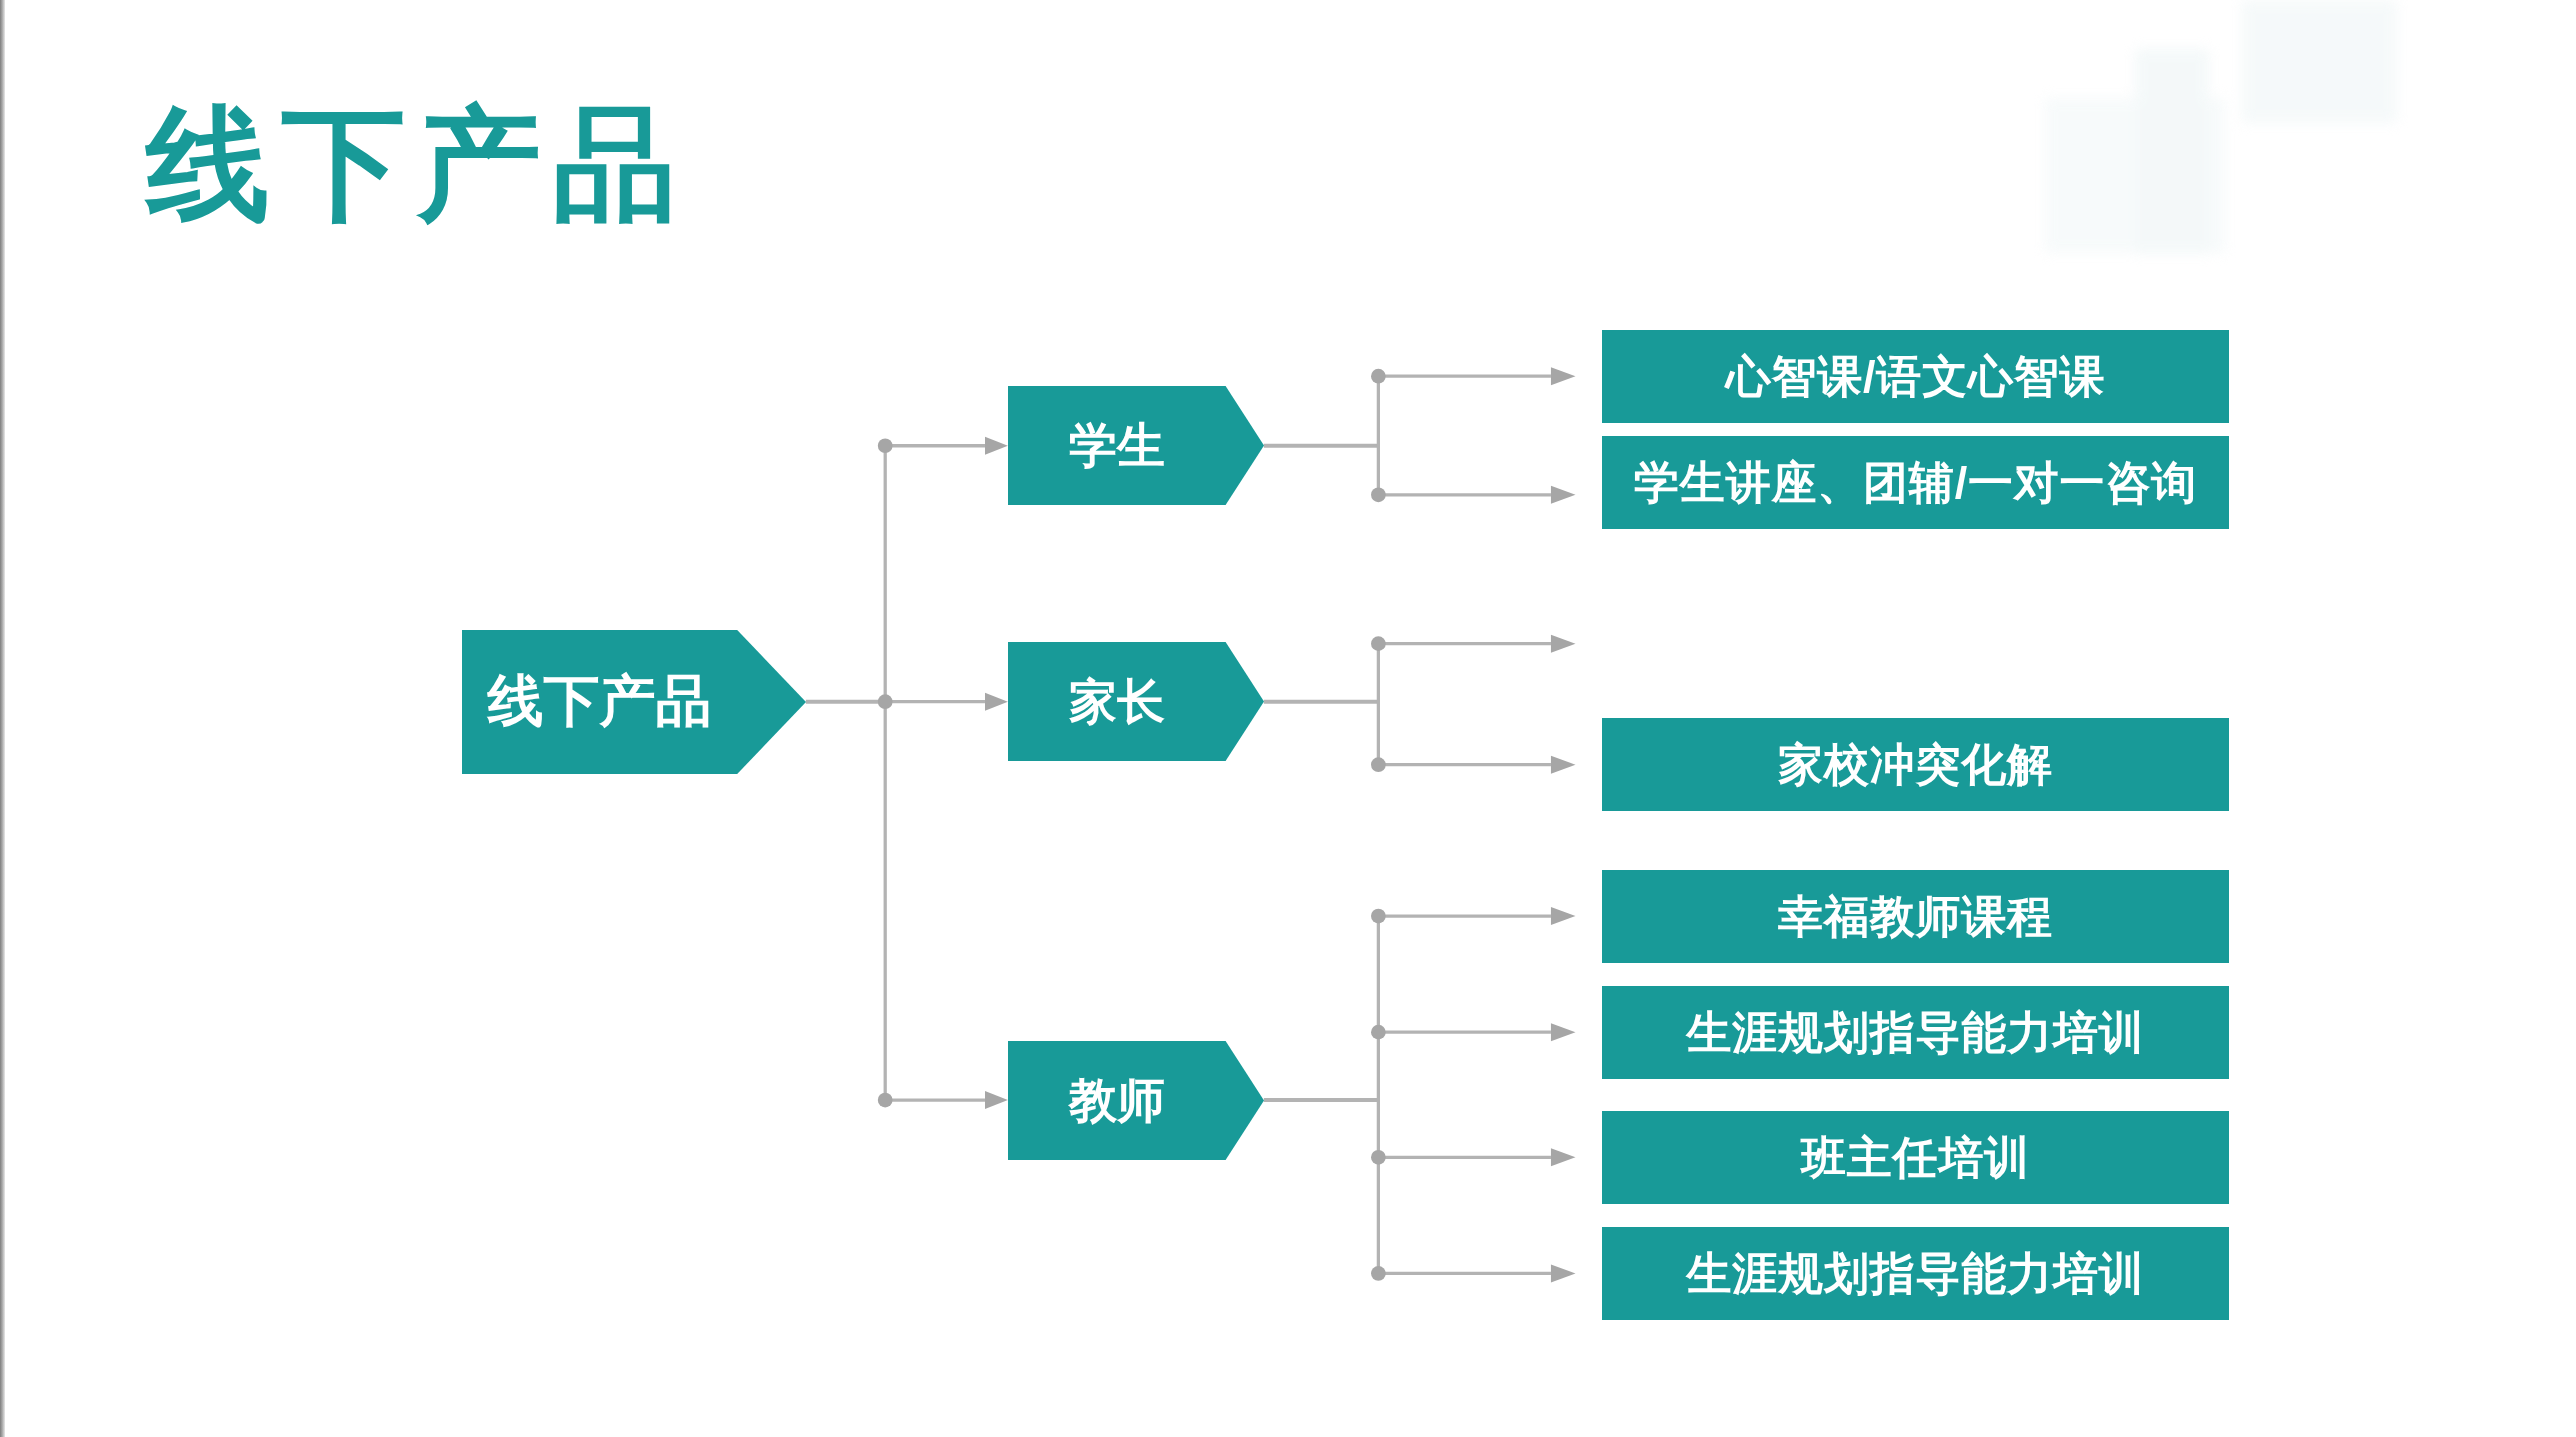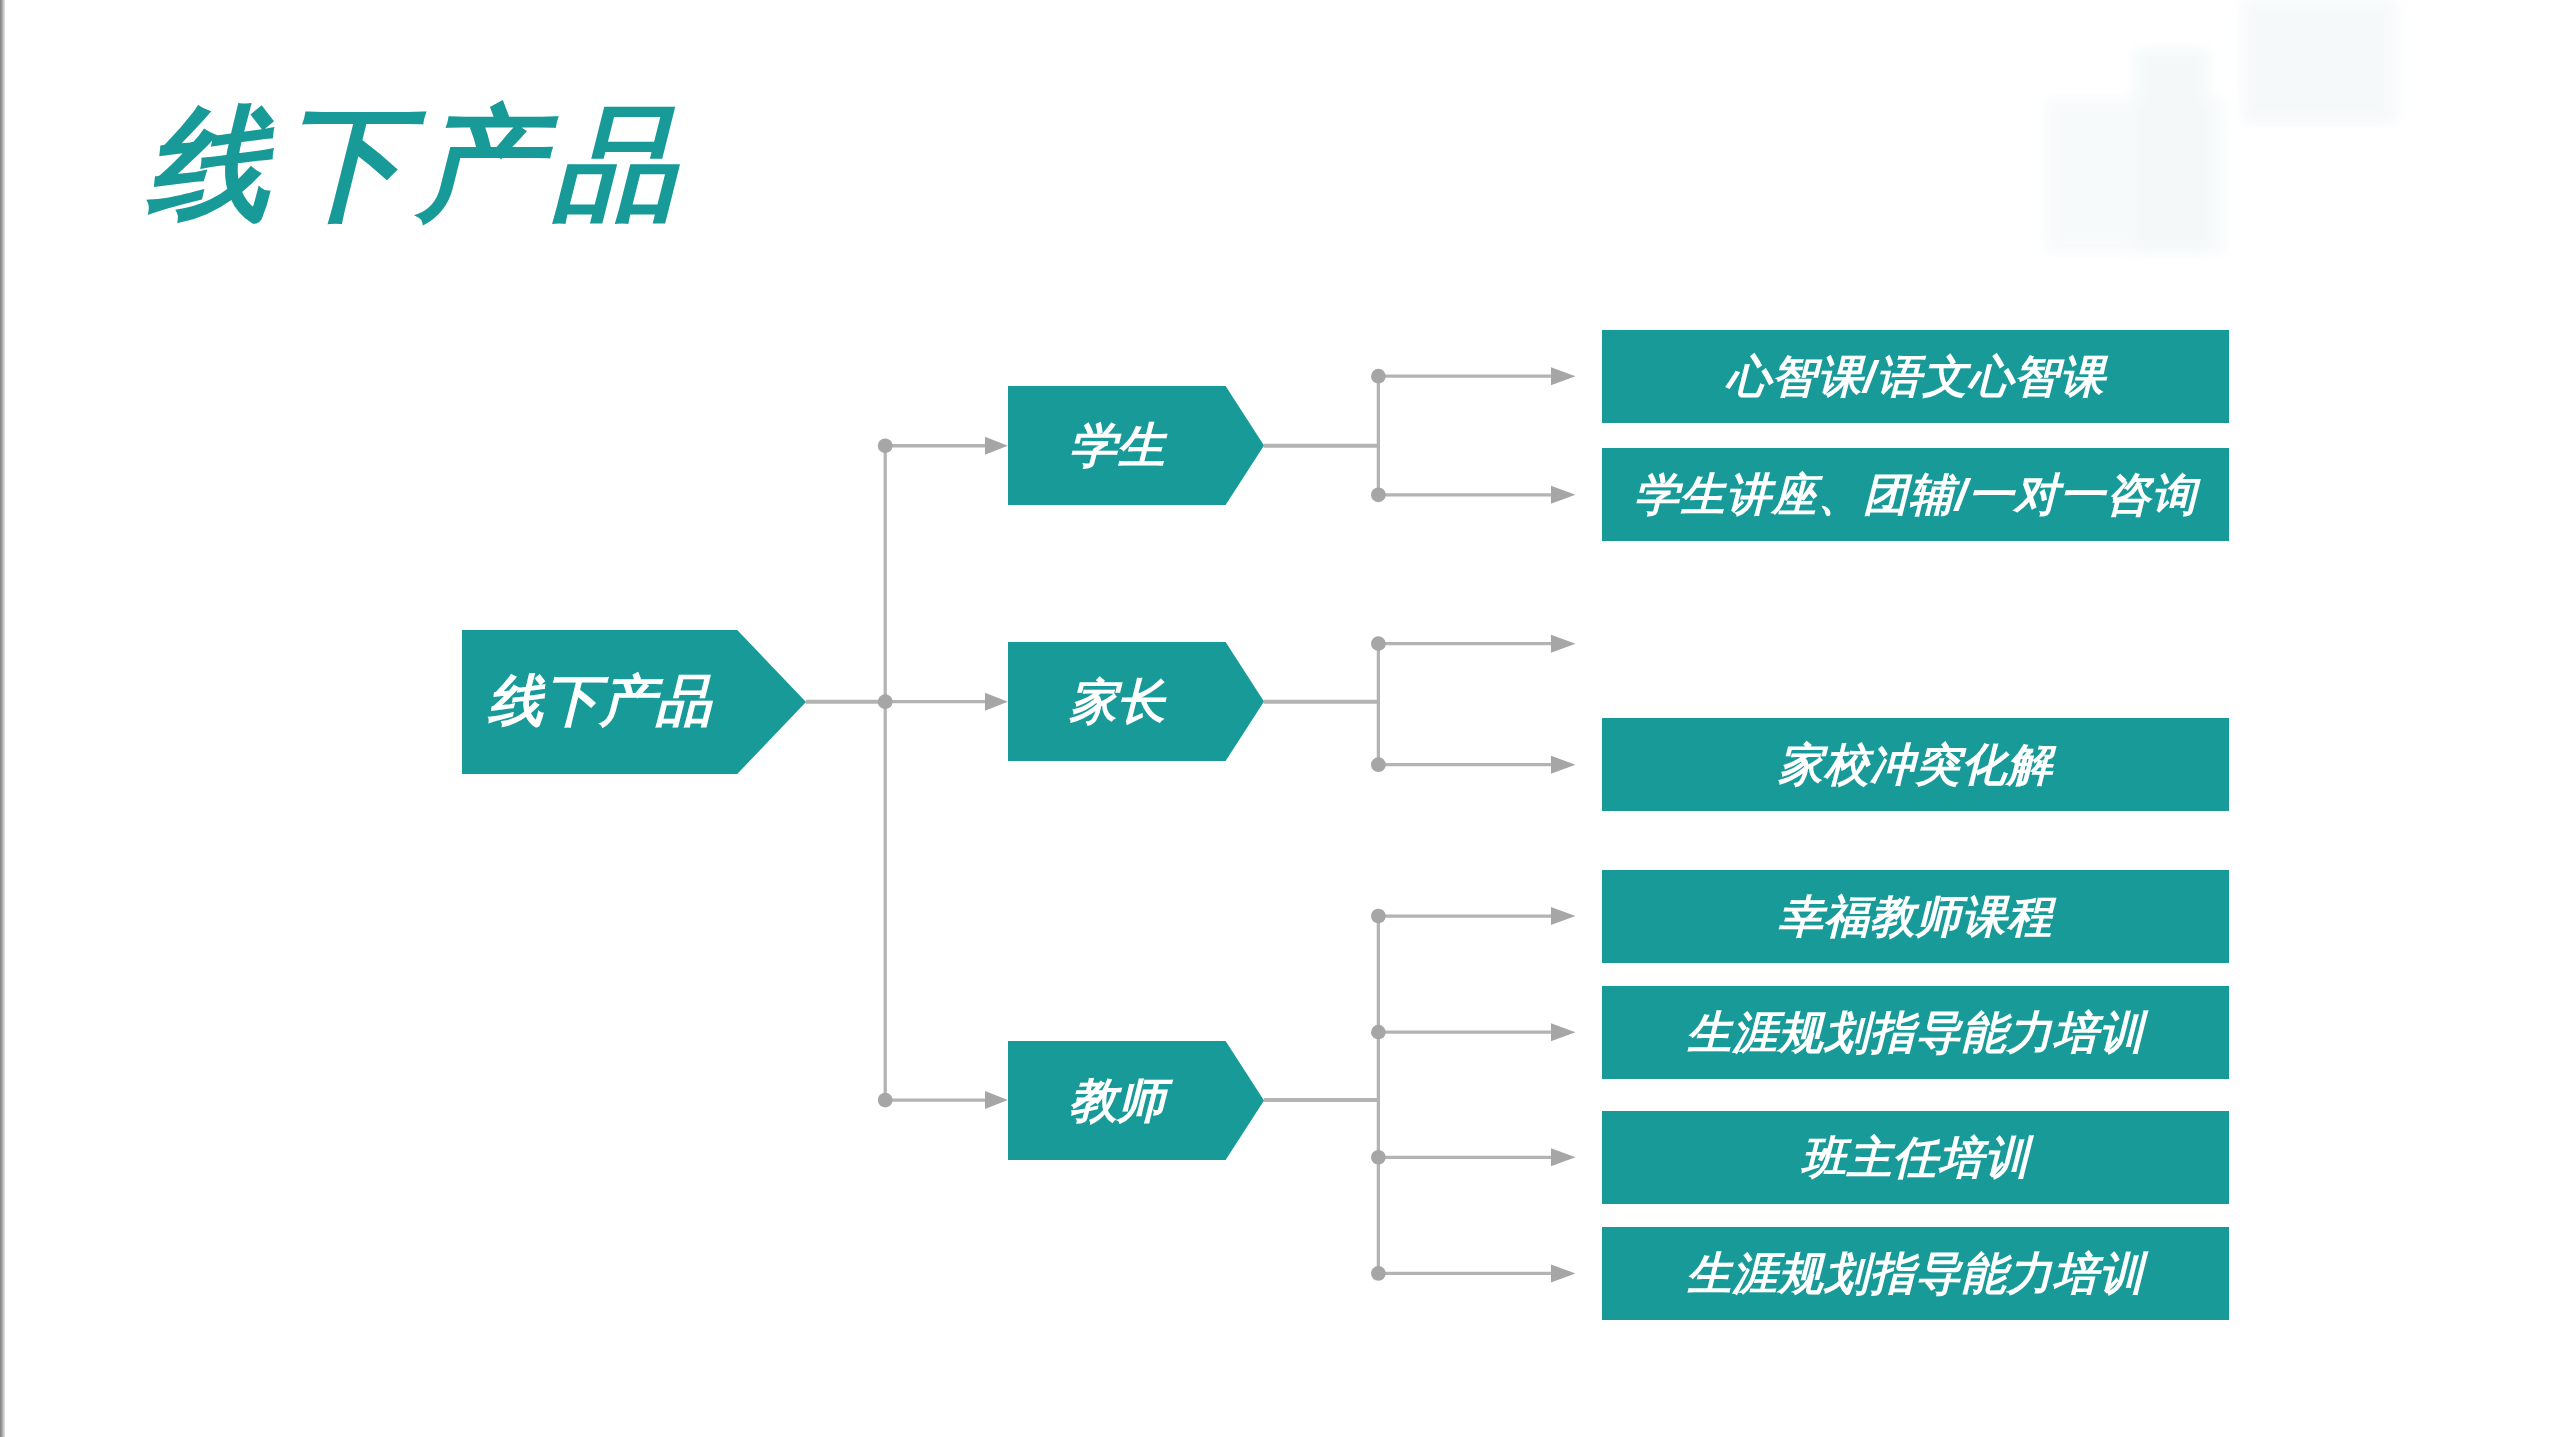--- a/index.html
+++ b/index.html
@@ -5,21 +5,21 @@
   :root{
     --teal:#189a98;
     --line:#b3b3b3;
     --dot:#a6a6a6;
     --label_text:#ffffff;
   }
   *{margin:0;padding:0;box-sizing:border-box;}
   html,body{background:#ffffff;}
   body{font-family:"Liberation Sans","DejaVu Sans",sans-serif;}
   .slide{
-    position:relative;width:2576px;height:1437px;background:#ffffff;overflow:hidden;font-style:italic;
+    position:relative;width:2576px;height:1437px;background:#ffffff;overflow:hidden;
   }
   .left-edge{
     position:absolute;left:0;top:0;width:4.9px;height:1437px;
     background:linear-gradient(to right,#7d7d7d 0%,#a9a9a9 45%,#e8e8e8 100%);
   }
   .title{
     position:absolute;left:146px;top:90px;
     font-size:124px;font-weight:800;letter-spacing:11.5px;line-height:1.2;
     color:var(--teal);white-space:nowrap;
   }
@@ -43,21 +43,21 @@
     clip-path:polygon(0 0,80% 0,100% 50%,80% 100%,0 100%);
   }
   .branch{
     left:1008px;width:256px;height:119px;font-size:48px;padding-right:38px;
     clip-path:polygon(0 0,85% 0,100% 50%,85% 100%,0 100%);
   }
   .b1{top:386px;} .b2{top:642px;} .b3{top:1041px;}
   .leaf{
     left:1576px;width:627px;height:93px;font-size:45px;letter-spacing:0.8px;margin-left:26px;
   }
-  .l1{top:330px;} .l2{top:448px;} .l3{top:597px;} .l4{top:718px;}
+  .l1{top:330px;} .l2{top:436px;} .l3{top:597px;} .l4{top:718px;}
   .l5{top:870px;} .l6{top:986px;} .l7{top:1111px;} .l8{top:1227px;text-align:center;}
 </style>
 </head>
 <body>
 
 <div class="slide">
 
   <div class="left-edge"></div>
 
   <h1 class="title">线下产品</h1>

